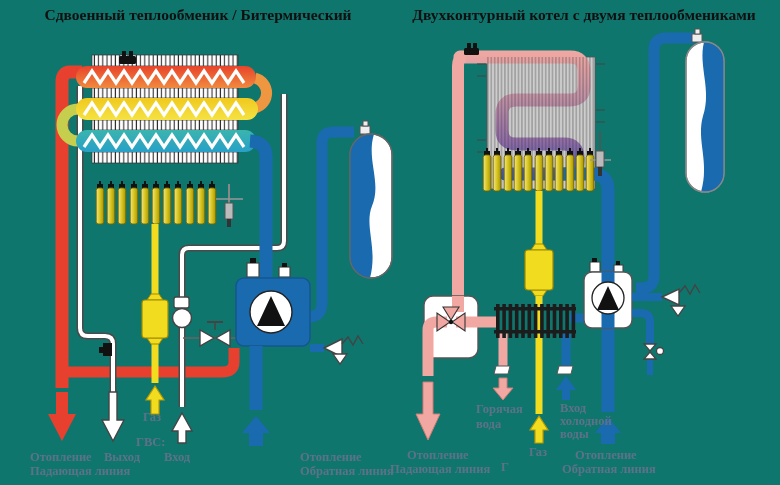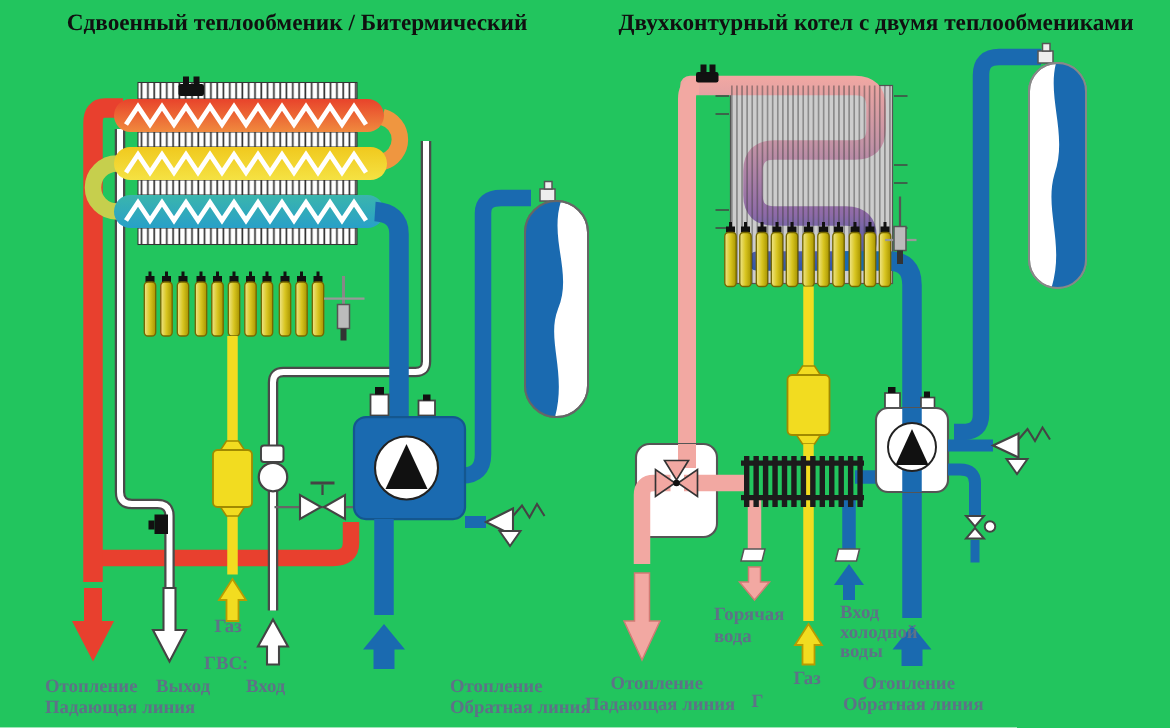--- a/index.html
+++ b/index.html
@@ -1,16 +1,16 @@
 <!DOCTYPE html>
 <html><head>
 <meta charset="utf-8">
 <style>
   html,body{margin:0;padding:0;background:#ffffff;}
-  .stage{position:relative;width:780px;height:485px;background:#22c55e;overflow:hidden;
+  .stage{position:relative;width:780px;height:485px;background:#0f766e;overflow:hidden;
          font-family:"Liberation Serif",serif;}
   svg{display:block;}
   text{font-family:"Liberation Serif",serif;}
   .title{font-size:15.5px;font-weight:bold;fill:#101010;}
   .lbl{font-size:12.5px;font-weight:bold;fill:#5e7287;}
 </style>
 </head>
 <body>
 
 <div class="stage">

